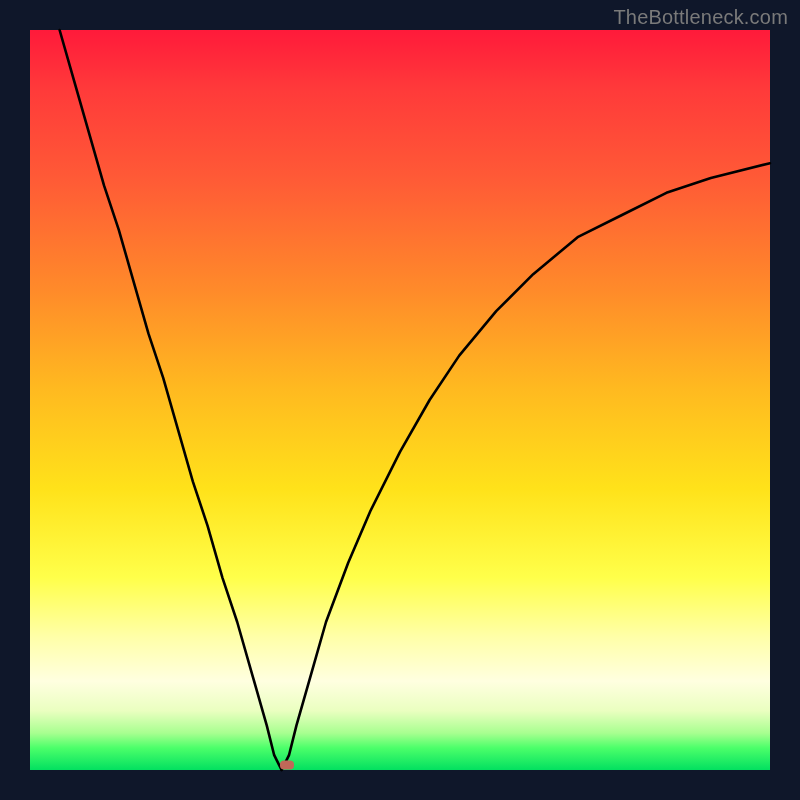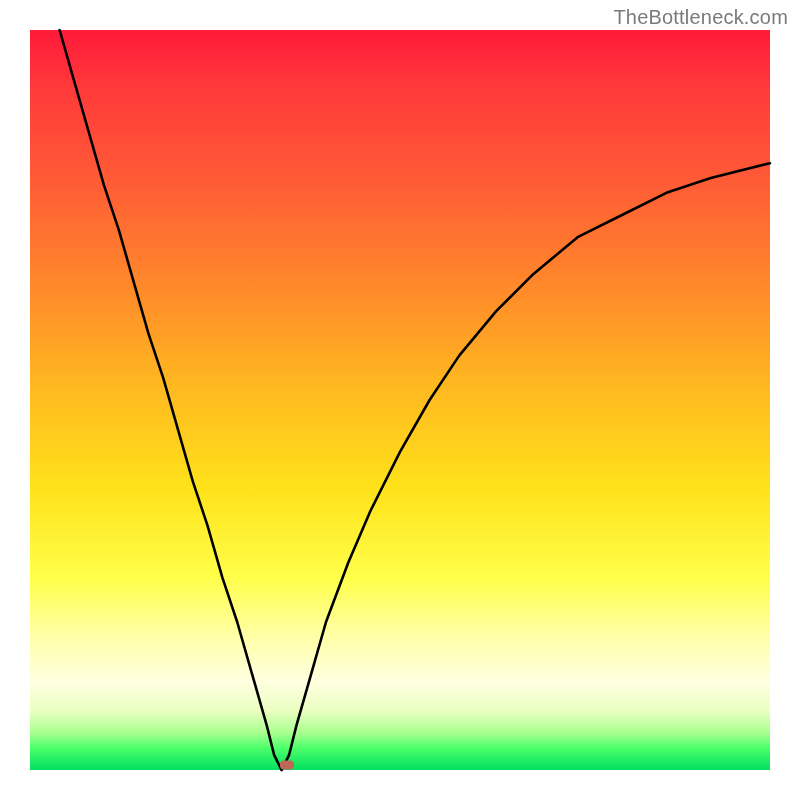--- a/index.html
+++ b/index.html
@@ -10,21 +10,21 @@
     background: #000000;
     overflow: hidden;
     font-family: Arial, Helvetica, sans-serif;
   }
   .frame {
     position: absolute;
     top: 0;
     left: 0;
     width: 800px;
     height: 800px;
-    background: #ffffff;
+    background: #0f172a;
   }
   .plot-area {
     position: absolute;
     left: 30px;
     top: 30px;
     width: 740px;
     height: 740px;
     
     background: linear-gradient(to bottom,
       #ff1a3a 0%,

